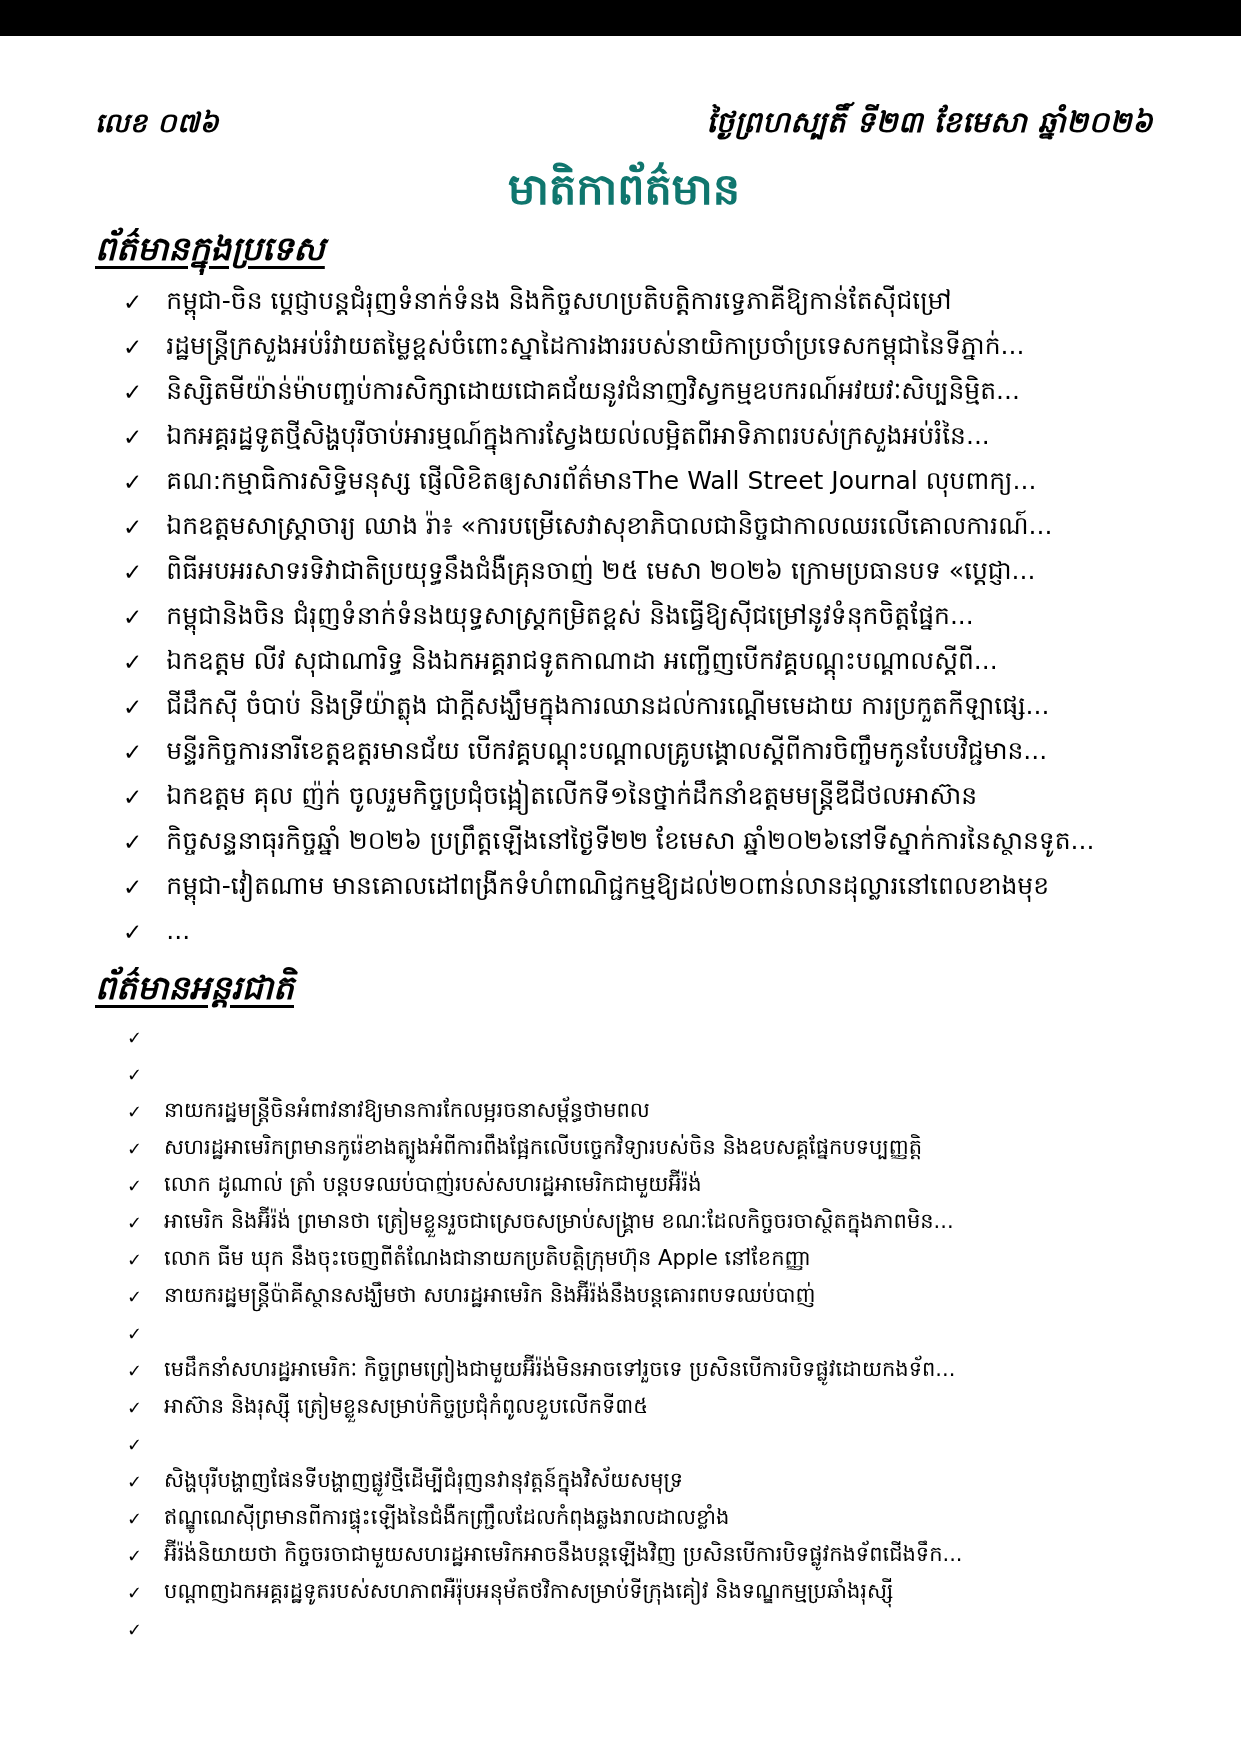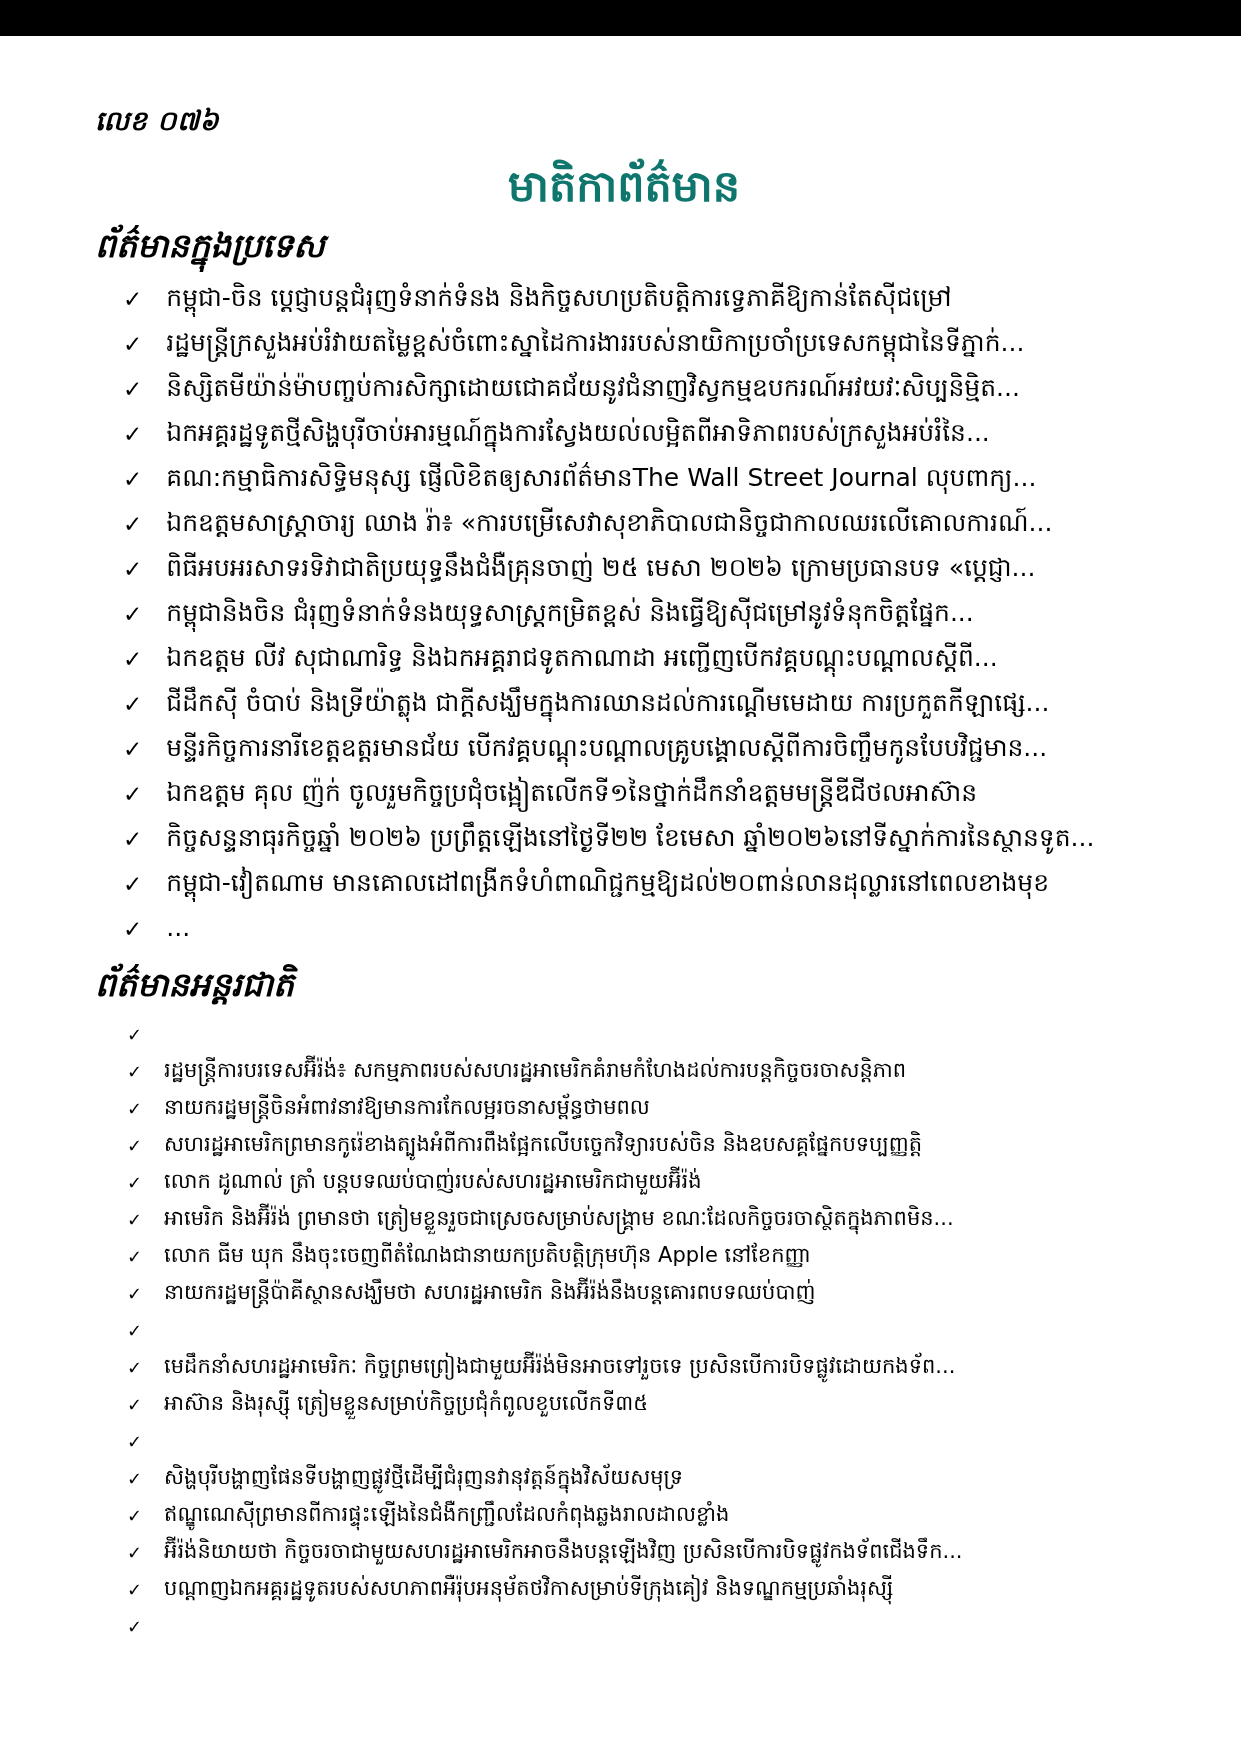--- a/index.html
+++ b/index.html
@@ -39,20 +39,21 @@
     text-align: center;
     font-size: 43px;
     font-weight: bold;
     margin: 16px 0 4px 0;
     line-height: 1.3;
   }
   .section-heading {
     font-size: 33px;
     font-weight: bold;
     font-style: italic;
+    text-decoration: underline;
     text-underline-offset: 6px;
     margin: 8px 0 10px 0;
     line-height: 1.4;
   }
   .news-list {
     list-style: none;
     margin: 0 0 6px 0;
     padding: 0 0 0 28px;
   }
   .news-list li {
@@ -90,20 +91,21 @@
 </style>
 </head>
 <body>
 
 <div class="page">
   <div class="top-bar"></div>
   <div class="content">
 
     <div class="header-row">
       <span class="issue">លេខ ០៧៦</span>
+      <span class="date">ថ្ងៃព្រហស្បតិ៍ ទី២៣ ខែមេសា ឆ្នាំ២០២៦</span>
     </div>
 
     <div class="title" style="color: #0f766e;">មាតិកាព័ត៌មាន</div>
 
     <section>
       <h2 class="section-heading">ព័ត៌មានក្នុងប្រទេស</h2>
       <ul class="news-list domestic">
           <li>
             <span class="check">✓</span>
             <span class="item-text">កម្ពុជា-ចិន ប្តេជ្ញាបន្តជំរុញទំនាក់ទំនង និងកិច្ចសហប្រតិបត្តិការទ្វេភាគីឱ្យកាន់តែស៊ីជម្រៅ</span>
@@ -168,21 +170,20 @@
     </section>
 
     <section>
       <h2 class="section-heading">ព័ត៌មានអន្តរជាតិ</h2>
       <ul class="news-list international">
           <li>
             <span class="check">✓</span>
           </li>
           <li>
             <span class="check">✓</span>
-            <span class="item-text">រដ្ឋមន្ត្រីការបរទេសអ៊ីរ៉ង់៖ សកម្មភាពរបស់សហរដ្ឋអាមេរិកគំរាមកំហែងដល់ការបន្តកិច្ចចរចាសន្តិភាព</span>
           </li>
           <li>
             <span class="check">✓</span>
             <span class="item-text">នាយករដ្ឋមន្ត្រីចិនអំពាវនាវឱ្យមានការកែលម្អរចនាសម្ព័ន្ធថាមពល</span>
           </li>
           <li>
             <span class="check">✓</span>
             <span class="item-text">សហរដ្ឋអាមេរិកព្រមានកូរ៉េខាងត្បូងអំពីការពឹងផ្អែកលើបច្ចេកវិទ្យារបស់ចិន និងឧបសគ្គផ្នែកបទប្បញ្ញត្តិ</span>
           </li>
           <li>

